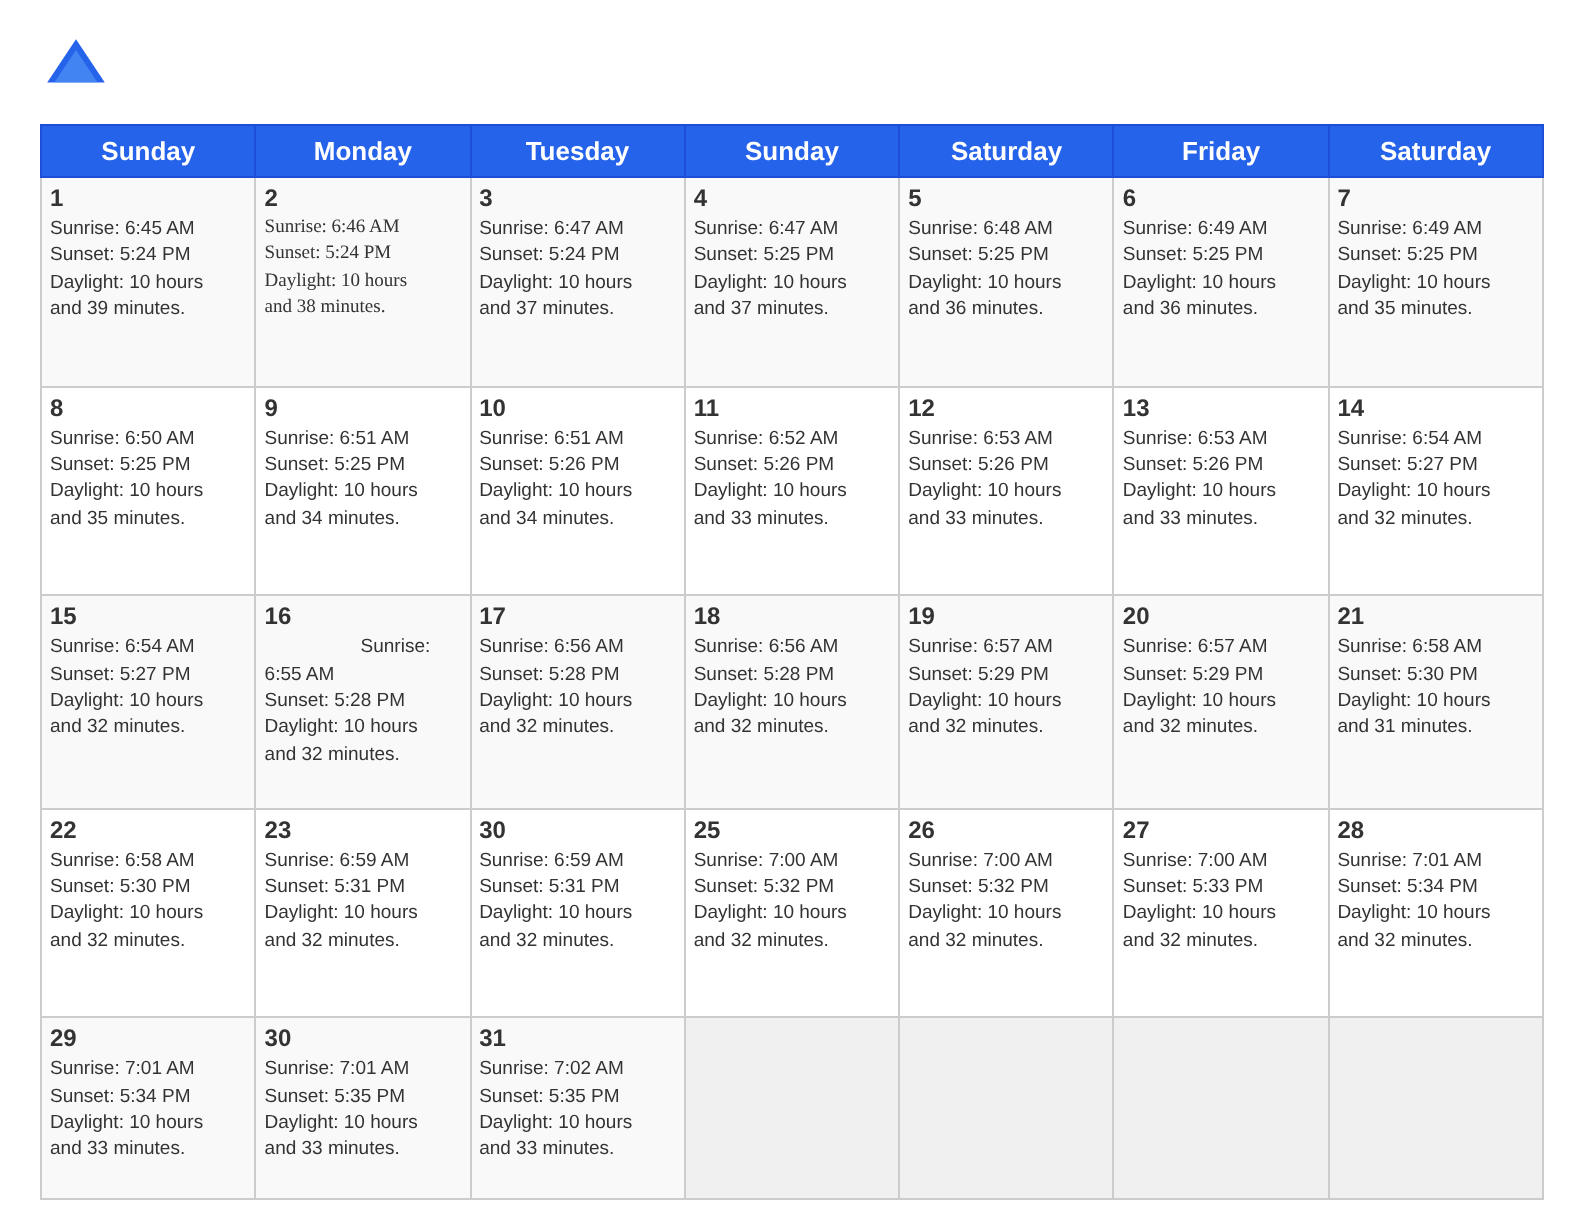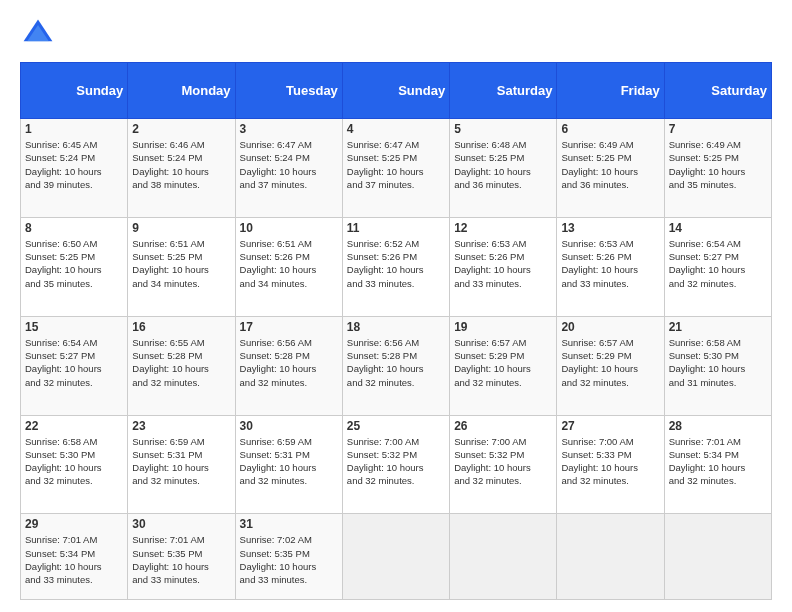--- a/index.html
+++ b/index.html
@@ -58,22 +58,22 @@
       border: 1px solid #ccc;
       border-collapse: collapse;
       width: 100%;
       table-layout: fixed;
     }
     .calendar th {
       background-color: #2563eb;
       color: #fff;
       font-size: 13px;
       font-weight: bold;
-      padding: 20px 4px;
-      text-align: right;
+      padding: 5px 4px;
+      text-align: center;
       border: 1px solid #1d4ed8;
     }
     .calendar td {
       border: 1px solid #ccc;
       vertical-align: top;
       padding: 3px 4px;
       font-size: 9.5px;
       color: #333;
       background: #fff;
       height: 88px;
@@ -129,21 +129,21 @@
           <th>Friday</th>
           <th>Saturday</th>
         </tr>
     </thead>
     <tbody id="calendar-body">
         <tr>
           <td><span class="day-num">1</span><span style="white-space: pre-line; line-height: 1.4;">Sunrise: 6:45 AM
 Sunset: 5:24 PM
 Daylight: 10 hours
 and 39 minutes.</span></td>
-          <td><span class="day-num">2</span><span style="white-space: pre-line; line-height: 1.4;">Sunrise: 6:46 AM
+          <td><span class="day-num">2</span><span style="white-space: pre-line; line-height: 1.4; font-family: Liberation Serif, serif;">Sunrise: 6:46 AM
 Sunset: 5:24 PM
 Daylight: 10 hours
 and 38 minutes.</span></td>
           <td><span class="day-num">3</span><span style="white-space: pre-line; line-height: 1.4;">Sunrise: 6:47 AM
 Sunset: 5:24 PM
 Daylight: 10 hours
 and 37 minutes.</span></td>
           <td><span class="day-num">4</span><span style="white-space: pre-line; line-height: 1.4;">Sunrise: 6:47 AM
 Sunset: 5:25 PM
 Daylight: 10 hours
@@ -189,21 +189,21 @@
           <td><span class="day-num">14</span><span style="white-space: pre-line; line-height: 1.4;">Sunrise: 6:54 AM
 Sunset: 5:27 PM
 Daylight: 10 hours
 and 32 minutes.</span></td>
         </tr>
         <tr>
           <td><span class="day-num">15</span><span style="white-space: pre-line; line-height: 1.4;">Sunrise: 6:54 AM
 Sunset: 5:27 PM
 Daylight: 10 hours
 and 32 minutes.</span></td>
-          <td><span class="day-num">16</span><span style="white-space: pre-line; line-height: 1.4;">Sunrise: 6:55 AM
+          <td><span class="day-num">16</span><span style="white-space: pre-line; line-height: 1.4; margin-left: 48px;">Sunrise: 6:55 AM
 Sunset: 5:28 PM
 Daylight: 10 hours
 and 32 minutes.</span></td>
           <td><span class="day-num">17</span><span style="white-space: pre-line; line-height: 1.4;">Sunrise: 6:56 AM
 Sunset: 5:28 PM
 Daylight: 10 hours
 and 32 minutes.</span></td>
           <td><span class="day-num">18</span><span style="white-space: pre-line; line-height: 1.4;">Sunrise: 6:56 AM
 Sunset: 5:28 PM
 Daylight: 10 hours

